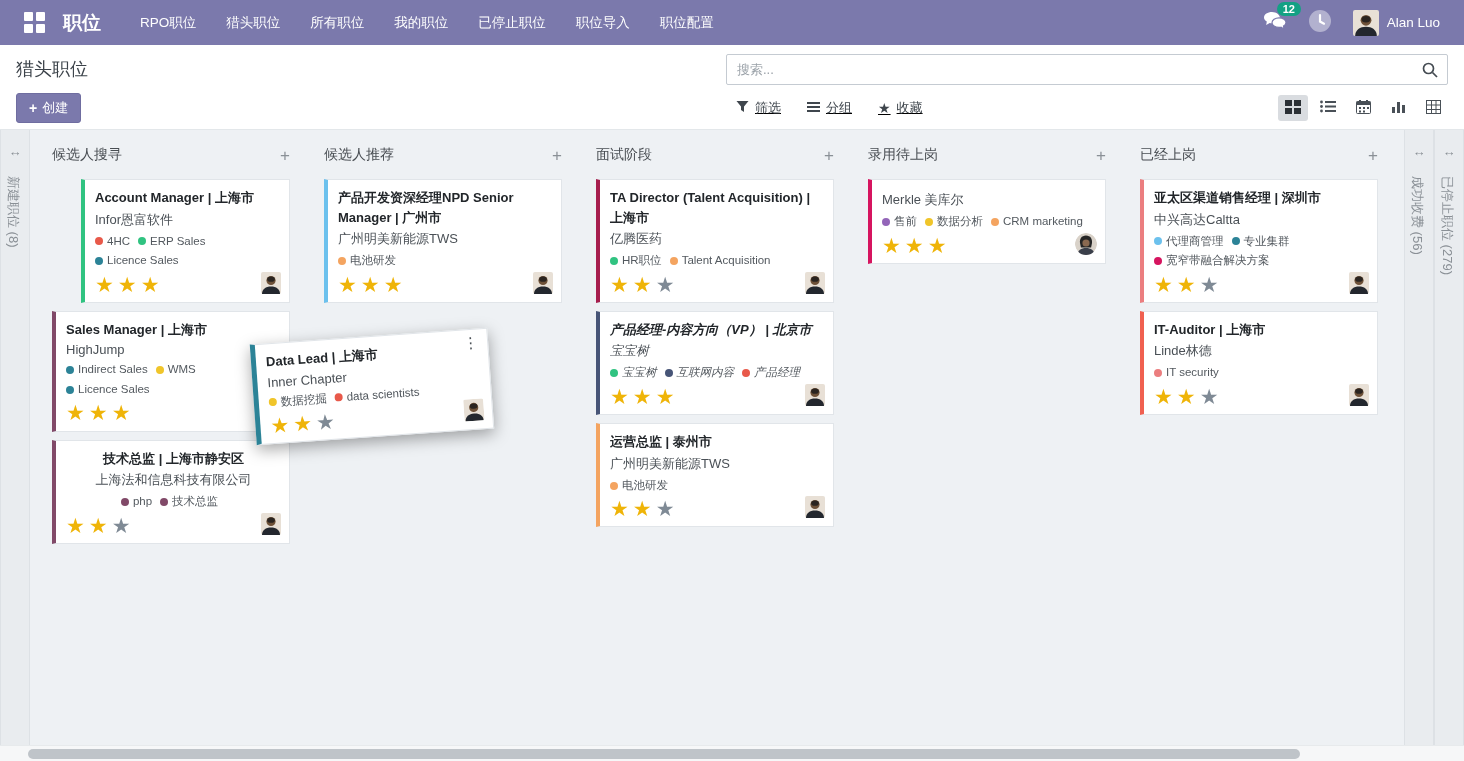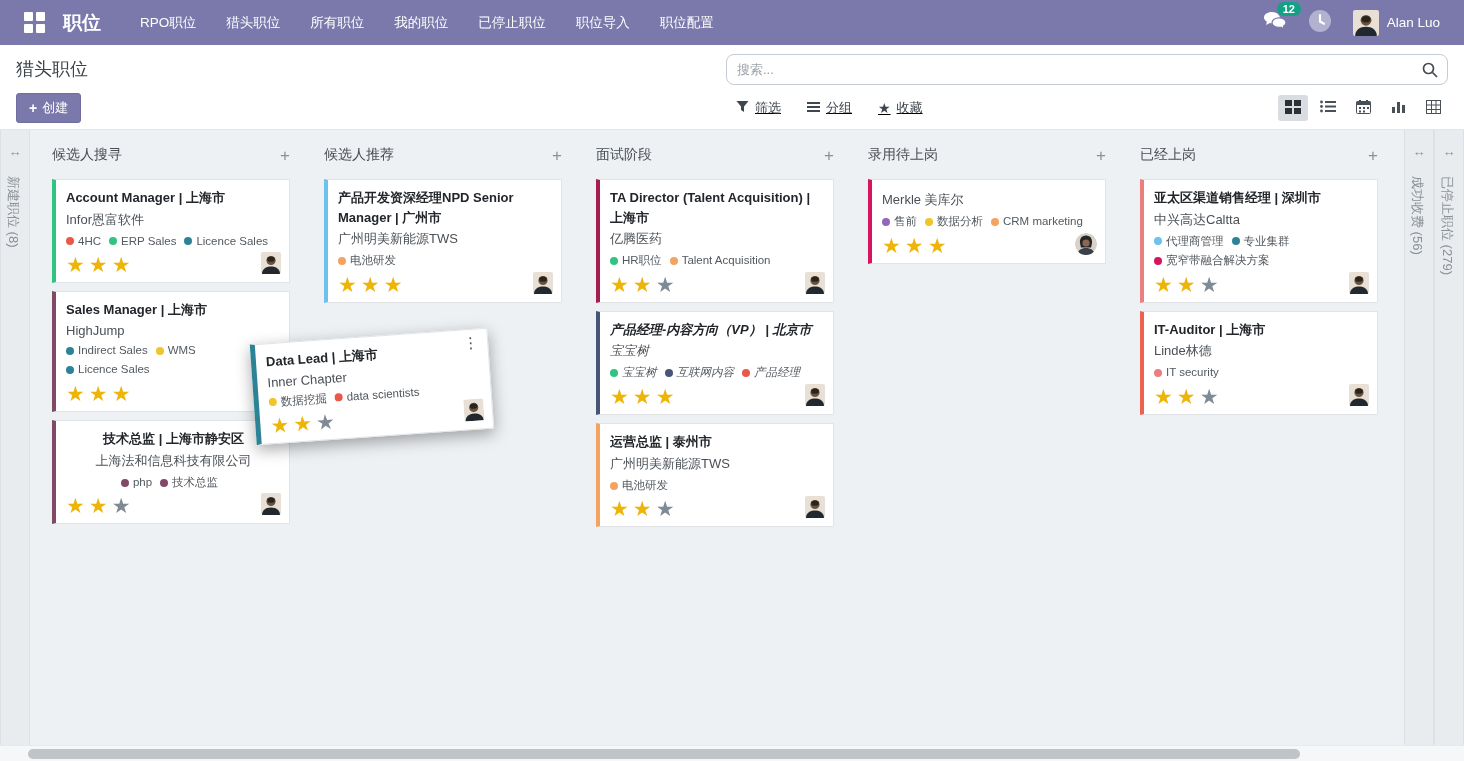--- a/index.html
+++ b/index.html
@@ -27,21 +27,21 @@
   
   .cp { background:#fff; height:85px; display:flex; padding:8px 16px 0;
         border-bottom:1px solid #e3e7ea; }
   .cp-left { width:710px; }
   .breadcrumb { font-size:18px; color:#3c434a; margin:4px 0 12px; }
   .btn-create { background:#7b79ac; color:#fff; border:1px solid #6f6da0; border-radius:3px;
                 font-size:13px; padding:5px 12px; display:inline-flex; align-items:center;
                 gap:5px; cursor:pointer; }
   .btn-create .plus { font-size:14px; font-weight:bold; }
   .cp-right { flex:1; padding-top:1px; }
-  .searchbox { position:relative; height:31px; border:1px solid #c5cbd2; border-radius:8px;
+  .searchbox { position:relative; height:31px; border:1px solid #c5cbd2; border-radius:2px;
                background:#fff; }
   .searchbox input { border:0; outline:0; width:calc(100% - 38px); height:100%;
                      padding:0 10px; font-size:13px; color:#333; background:transparent; }
   .searchbox input::placeholder { color:#9aa1a8; }
   .search-ic { position:absolute; right:9px; top:7px; cursor:pointer; }
   .cp-row2 { display:flex; justify-content:space-between; align-items:center; margin-top:9px; }
   .filters { display:flex; gap:6px;text-decoration:underline; }
   .filter-btn { display:inline-flex; align-items:center; gap:6px; font-size:13px;
                 color:#3f464d; padding:5px 10px; background:transparent; border:0; cursor:pointer; }
   .views { display:flex; gap:5px; }
@@ -240,21 +240,21 @@
     <span class="fold-label">新建职位 (8)</span>
   </aside>
 
   <div class="cols" id="columns">
       <section class="col">
         <div class="col-head">
           <span>候选人搜寻</span>
           <span class="col-plus">+</span>
         </div>
         <div>
-          <article class="card" style="border-left-color: rgb(48, 195, 129);">
+          <article class="card" style="border-left-color: rgb(48, 195, 129); margin-left: 29px;">
             <div class="card-title">Account Manager | 上海市</div>
             <div class="card-company">Infor恩富软件</div>
             <div class="card-tags"><span class="tag"><span class="dot" style="background: rgb(232, 89, 74);"></span>4HC</span><span class="tag"><span class="dot" style="background: rgb(48, 195, 129);"></span>ERP Sales</span><span class="tag"><span class="dot" style="background: rgb(44, 131, 151);"></span>Licence Sales</span></div>
             <div class="card-foot">
               <div class="stars"><span class="star gold">★</span><span class="star gold">★</span><span class="star gold">★</span></div>
               <span class="avatar"><svg width="20" height="22" viewBox="0 0 20 22">
                   <rect width="20" height="22" rx="2" fill="#e8e0d6"></rect>
                   <circle cx="10" cy="8.5" r="4.6" fill="#6e5138"></circle>
                   <ellipse cx="10" cy="7.2" rx="3.8" ry="2.6" fill="#2a2420"></ellipse>
                   <path d="M1 22c0-5 3.8-7.5 9-7.5s9 2.5 9 7.5z" fill="#23272e"></path>

